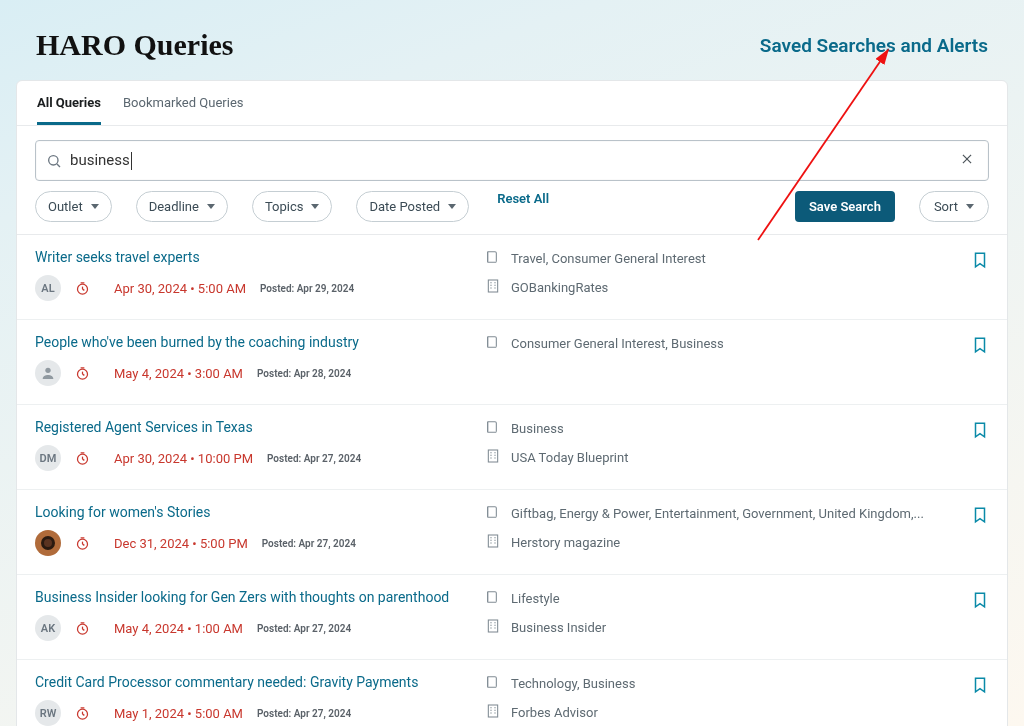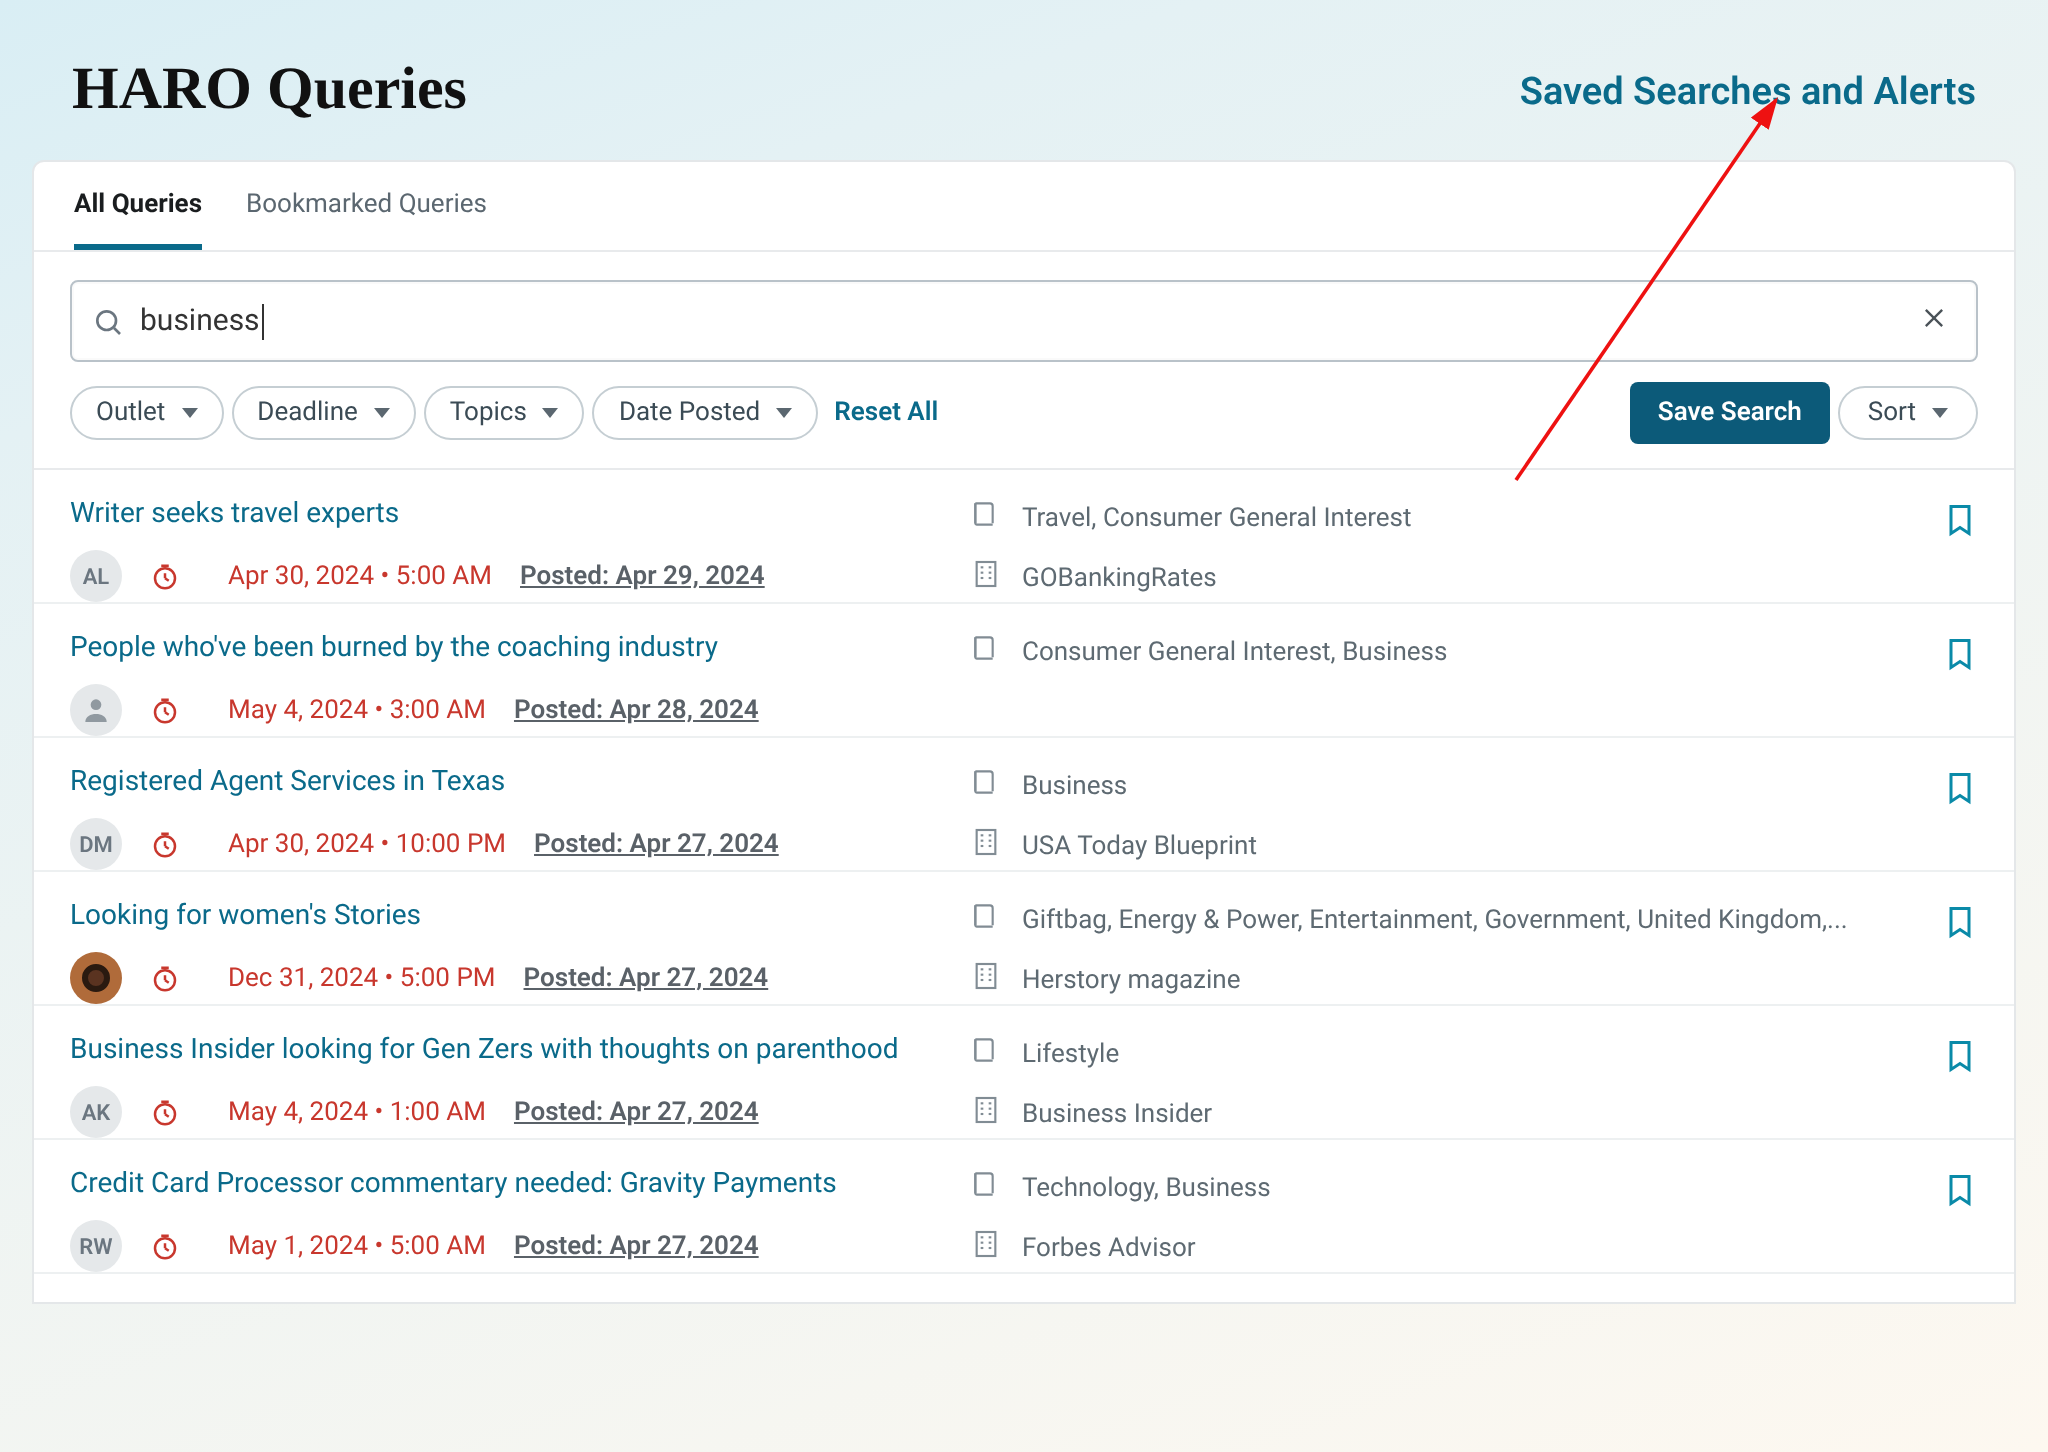--- a/index.html
+++ b/index.html
@@ -12,39 +12,39 @@
   .tab { font-size:13px; color:#5b6770; padding-bottom:12px; cursor:pointer; }
   .tab.active { color:#1a1d1f; font-weight:700; border-bottom:3px solid #0a6a8a; }
   .search-row { padding: 14px 18px 10px; }
   .search-wrap { display:flex; align-items:center; border:1px solid #b9c2c9; border-radius:4px; padding:6px 10px; box-shadow:0 0 0 1px rgba(0,0,0,0.02) inset; }
   .sicon { color:#6b7680; margin-right:8px; display:flex; }
   .search-input { flex:1; border:none; outline:none; font-size:15px; color:#333; }
   .search-input::after{content:"";}
   .caret { display:inline-block; width:1px; height:18px; background:#333; margin-left:1px; animation: blink 1s steps(1) infinite; vertical-align:middle; }
   @keyframes blink { 50% { opacity:0; } }
   .sclear { color:#4a5258; cursor:pointer; padding:4px; }
-  .filter-row { display:flex; align-items:center; padding: 0 18px 12px; gap:4px; border-bottom:1px solid #e8eaec; }
+  .filter-row { display:flex; padding: 0 18px 12px; gap:24px; border-bottom:1px solid #e8eaec; }
   .pill { display:flex; align-items:center; gap:8px; border:1px solid #c5ced3; border-radius:18px; padding:5px 12px; font-size:13px; color:#3b4b55; background:#fff; cursor:pointer; }
   .chev { width:0;height:0;border-left:4px solid transparent;border-right:4px solid transparent;border-top:5px solid #5b6770; }
   .reset { color:#0a6a8a; font-size:13px; font-weight:600; margin-left:4px; cursor:pointer; }
   .spacer { flex:1; }
   .save-btn { background:#0c5a79; color:#fff; border:none; border-radius:4px; padding:8px 14px; font-size:13px; font-weight:600; cursor:pointer; }
   .sort-pill { border:1px solid #c5ced3; border-radius:18px; padding:5px 14px; font-size:13px; color:#3b4b55; display:flex; align-items:center; gap:8px; cursor:pointer; }
   .list { }
-  .row { display:grid; grid-template-columns: 440px 1fr 40px; border-bottom:1px solid #edf0f1; padding: 14px 18px 0; gap:10px; }
+  .row { display:grid; grid-template-columns: 440px 1fr 40px; border-bottom:1px solid #edf0f1; padding: 14px 18px 18px; gap:10px; }
   .row:last-child{border-bottom:none;}
   .rtitle { color:#0a6a8a; font-size:14px; margin-bottom:10px; cursor:pointer; }
   .rline2 { display:flex; align-items:center; gap:14px; }
   .avatar { width:26px; height:26px; border-radius:50%; background:#e5e8ea; color:#6b7680; font-size:11px; font-weight:600; display:flex; align-items:center; justify-content:center; overflow:hidden; }
   .avatar.photo { background:#b06b3a; }
   .avatar.photo .face{width:14px;height:14px;border-radius:50%;background:#5a3320;border:3px solid #2a1a10;}
   .avatar.anon svg { width:16px;height:16px;fill:#9099a0; }
   .clock { display:flex; align-items:center; gap:24px; color:#c8372d; font-size:13px; }
   .clock svg{width:15px;height:15px;stroke:#c8372d;fill:none;stroke-width:2;}
-  .posted { color:#5a6168; font-size:13px; font-weight:600;text-decoration:underline; }
+  .posted { color:#5a6168; font-size:10px; font-weight:600; }
   .meta { }
   .mline { display:flex; align-items:center; gap:10px; color:#5e6a72; font-size:13px; margin-bottom:10px; }
   .mline:last-child{margin-bottom:0;}
   .mline svg { width:16px;height:16px; stroke:#818c94; fill:none; stroke-width:1.6;}
   .bm { display:flex; align-items:flex-start; justify-content:flex-end; }
   .bm svg { width:18px;height:22px; stroke:#0a8aa8; fill:none; stroke-width:2; cursor:pointer;}
   
   .arrow { position:absolute; pointer-events:none; }
 </style>
 </head>

